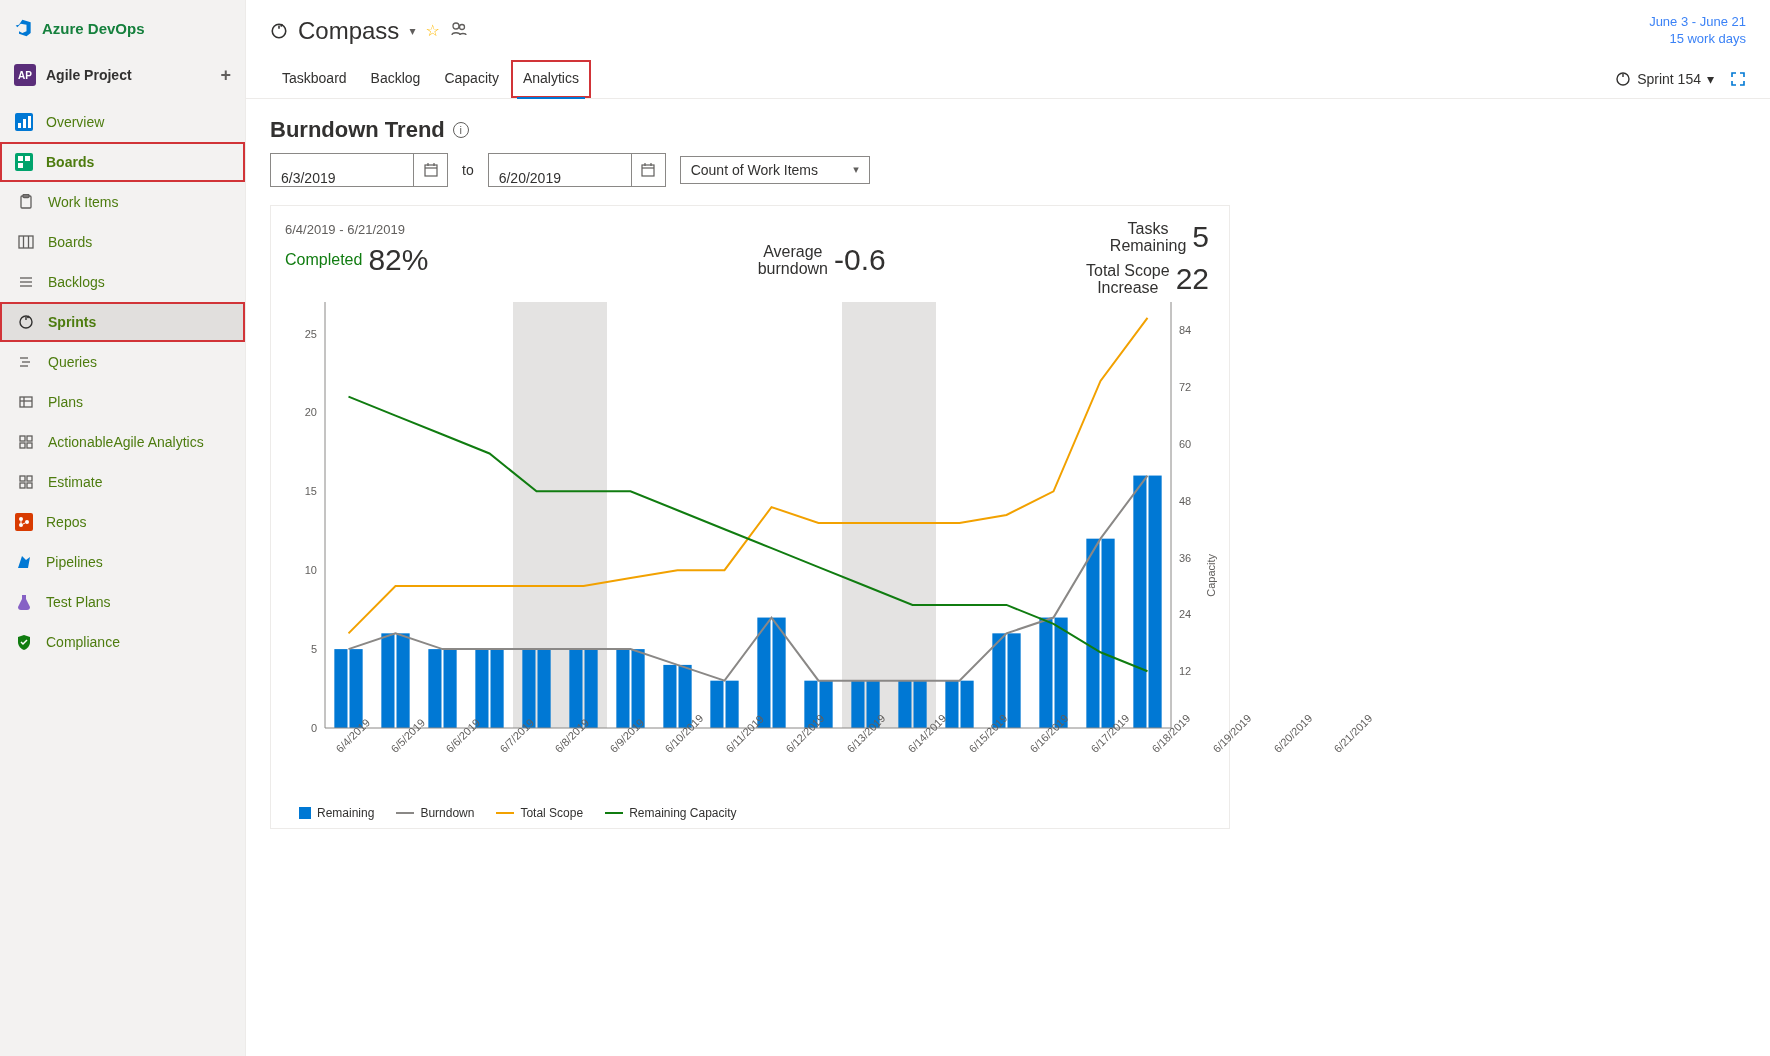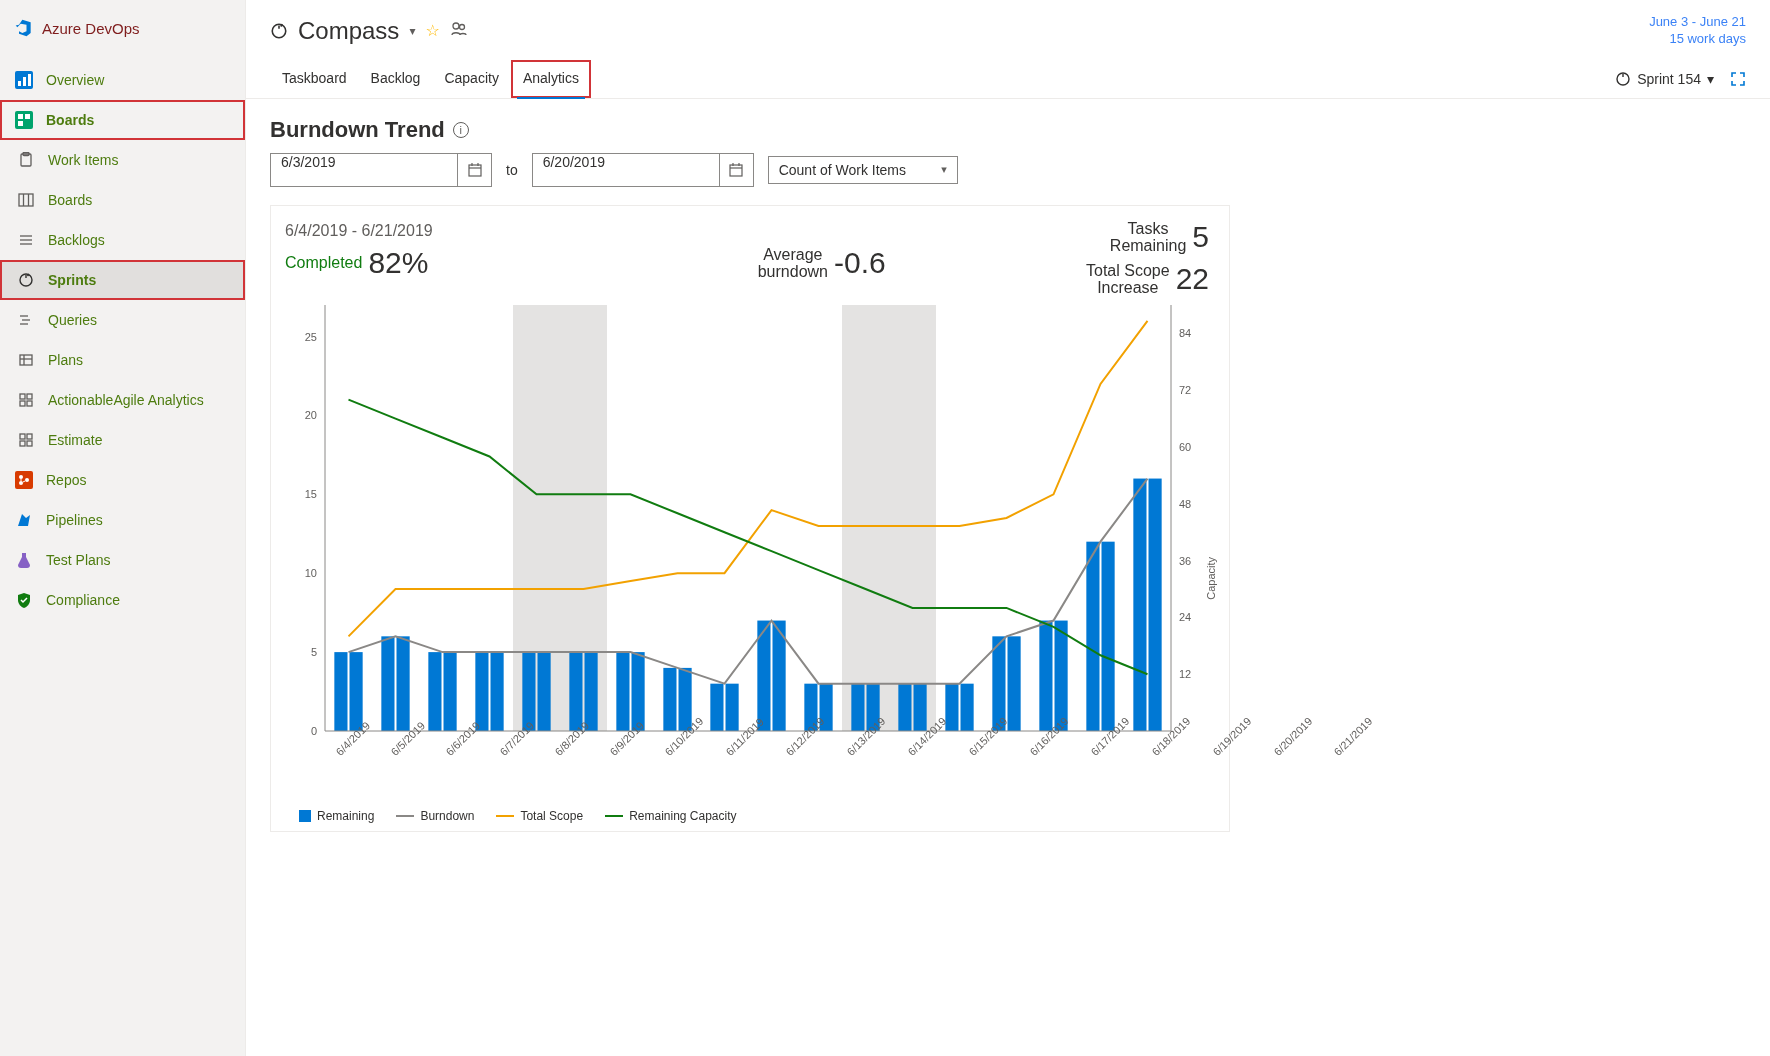--- a/index.html
+++ b/index.html
@@ -1,21 +1,21 @@
 <!DOCTYPE html>
 <html><head>
 <meta charset="utf-8">
 <style>
 * { box-sizing: border-box; margin:0; padding:0; }
 html,body { width:1770px; height:1056px; font-family: "Segoe UI", Arial, sans-serif; font-size:14px; color:#323130; background:#fff; }
 .app { display:flex; width:100%; height:100%; }
 
 
 .sidebar { width:246px; background:#f3f2f1; border-right:1px solid #edebe9; display:flex; flex-direction:column; }
-.brand { display:flex; align-items:center; gap:8px; padding:18px 14px 16px 14px; font-weight:400; color:#7f1d1d; font-size:15px;}
+.brand { display:flex; align-items:center; gap:8px; padding:18px 14px 16px 14px; font-weight:700; color:#15803d; font-size:15px;}
 .brand svg { width:20px; height:20px; }
 .project-row { display:flex; align-items:center; padding:10px 14px 10px 14px; font-weight:600; }
 .project-ava { width:22px; height:22px; background:#5a2e7a; color:#fff; font-size:10px; display:flex; align-items:center; justify-content:center; border-radius:3px; margin-right:10px; font-weight:600;}
 .project-row .plus { margin-left:auto; font-size:18px; color:#605e5c; cursor:pointer; }
 
 .nav-section { margin-top:6px; }
 .nav-item { display:flex; align-items:center; gap:12px; padding:10px 14px; cursor:pointer; color:#4d7c0f; }
 .nav-item.sub { padding-left:16px; }
 .nav-item.active { background:#e1dfdd; }
 .nav-item .ic { width:20px; height:20px; display:flex; align-items:center; justify-content:center; }
@@ -41,30 +41,30 @@
 .tab.active::after { content:""; position:absolute; left:6px; right:6px; bottom:-1px; height:2px; background:#0078d4; }
 .tabs-right { margin-left:auto; display:flex; align-items:center; gap:16px; color:#323130; }
 .sprint-picker { display:flex; align-items:center; gap:6px; cursor:pointer; }
 .fullscreen-ic { width:16px; height:16px; color:#0078d4; cursor:pointer; }
 
 .page-title-row { display:flex; align-items:center; gap:8px; padding:18px 24px 10px 24px; }
 .page-title { font-size:22px; font-weight:600; }
 .info-ic { width:16px;height:16px; border:1px solid #605e5c; border-radius:50%; font-size:11px; display:flex; align-items:center; justify-content:center; color:#605e5c;}
 
 .controls-row { display:flex; align-items:center; gap:14px; padding:0 24px 12px 24px; }
-.date-input { display:flex; align-items:flex-start; border:1px solid #8a8886; height:34px; width:222px; background:#fff; }
+.date-input { display:flex; align-items:flex-end; border:1px solid #8a8886; height:34px; width:178px; background:#fff; }
 .date-input span { padding:0 10px; flex:1; }
 .date-input .cal-ic { width:34px; height:100%; display:flex; align-items:center; justify-content:center; border-left:1px solid #8a8886; color:#605e5c;}
 .to-lbl { color:#323130; }
 .select-input { display:flex; align-items:center; border:1px solid #8a8886; height:28px; width:190px; padding:0 10px; background:#fff; justify-content:space-between;}
 .select-input .chev { font-size:11px; color:#605e5c; }
 
 
 .chart-card { margin:6px 24px 0 24px; border:1px solid #edebe9; padding:16px 14px 8px 14px; position:relative; width:960px;}
-.card-range { color:#605e5c; font-size:16px; }
+.card-range { color:#605e5c; font-size:13px; }
 .metrics-row { display:flex; align-items:flex-start; margin-top:6px; }
 .metric { display:flex; align-items:center; gap:6px; }
 .metric .ml-lbl { font-size:16px; text-align:center; line-height:1.1; }
 .metric .ml-val { font-size:30px; }
 .metric.left .ml-lbl { color:#107c10; }
 .metric.left .ml-val { color:#323130; }
 .metric.center { margin-left:auto; margin-right:auto; }
 .metric.right1 { position:absolute; right:20px; top:14px; }
 .metric.right2 { position:absolute; right:20px; top:56px; }
 .metric.right1 .ml-val, .metric.right2 .ml-val { font-size:30px; }
@@ -86,20 +86,25 @@
 <div class="app">
 
   <div class="sidebar">
     <div class="brand">
       <svg viewBox="0 0 24 24">
           <path fill="#0078d4" d="M2 9l4-1 4-6 10 3v13l-5 4-9-3v-3l4 2 5-2V8l-7-1-4 4z"></path>
         </svg>
       <span>Azure DevOps</span>
     </div>
 
+    <div class="project-row">
+      <div class="project-ava">AP</div>
+      <span>Agile Project</span>
+      <span class="plus">+</span>
+    </div>
 
     <div class="nav-section">
       <div class="nav-item">
         <span class="ic">
             <svg width="18" height="18">
               <rect width="18" height="18" rx="2" fill="#0078d4"></rect>
               <rect x="3" y="10" width="3" height="5" fill="#fff"></rect>
               <rect x="8" y="6" width="3" height="9" fill="#fff"></rect>
               <rect x="13" y="3" width="3" height="12" fill="#fff"></rect>
             </svg>

